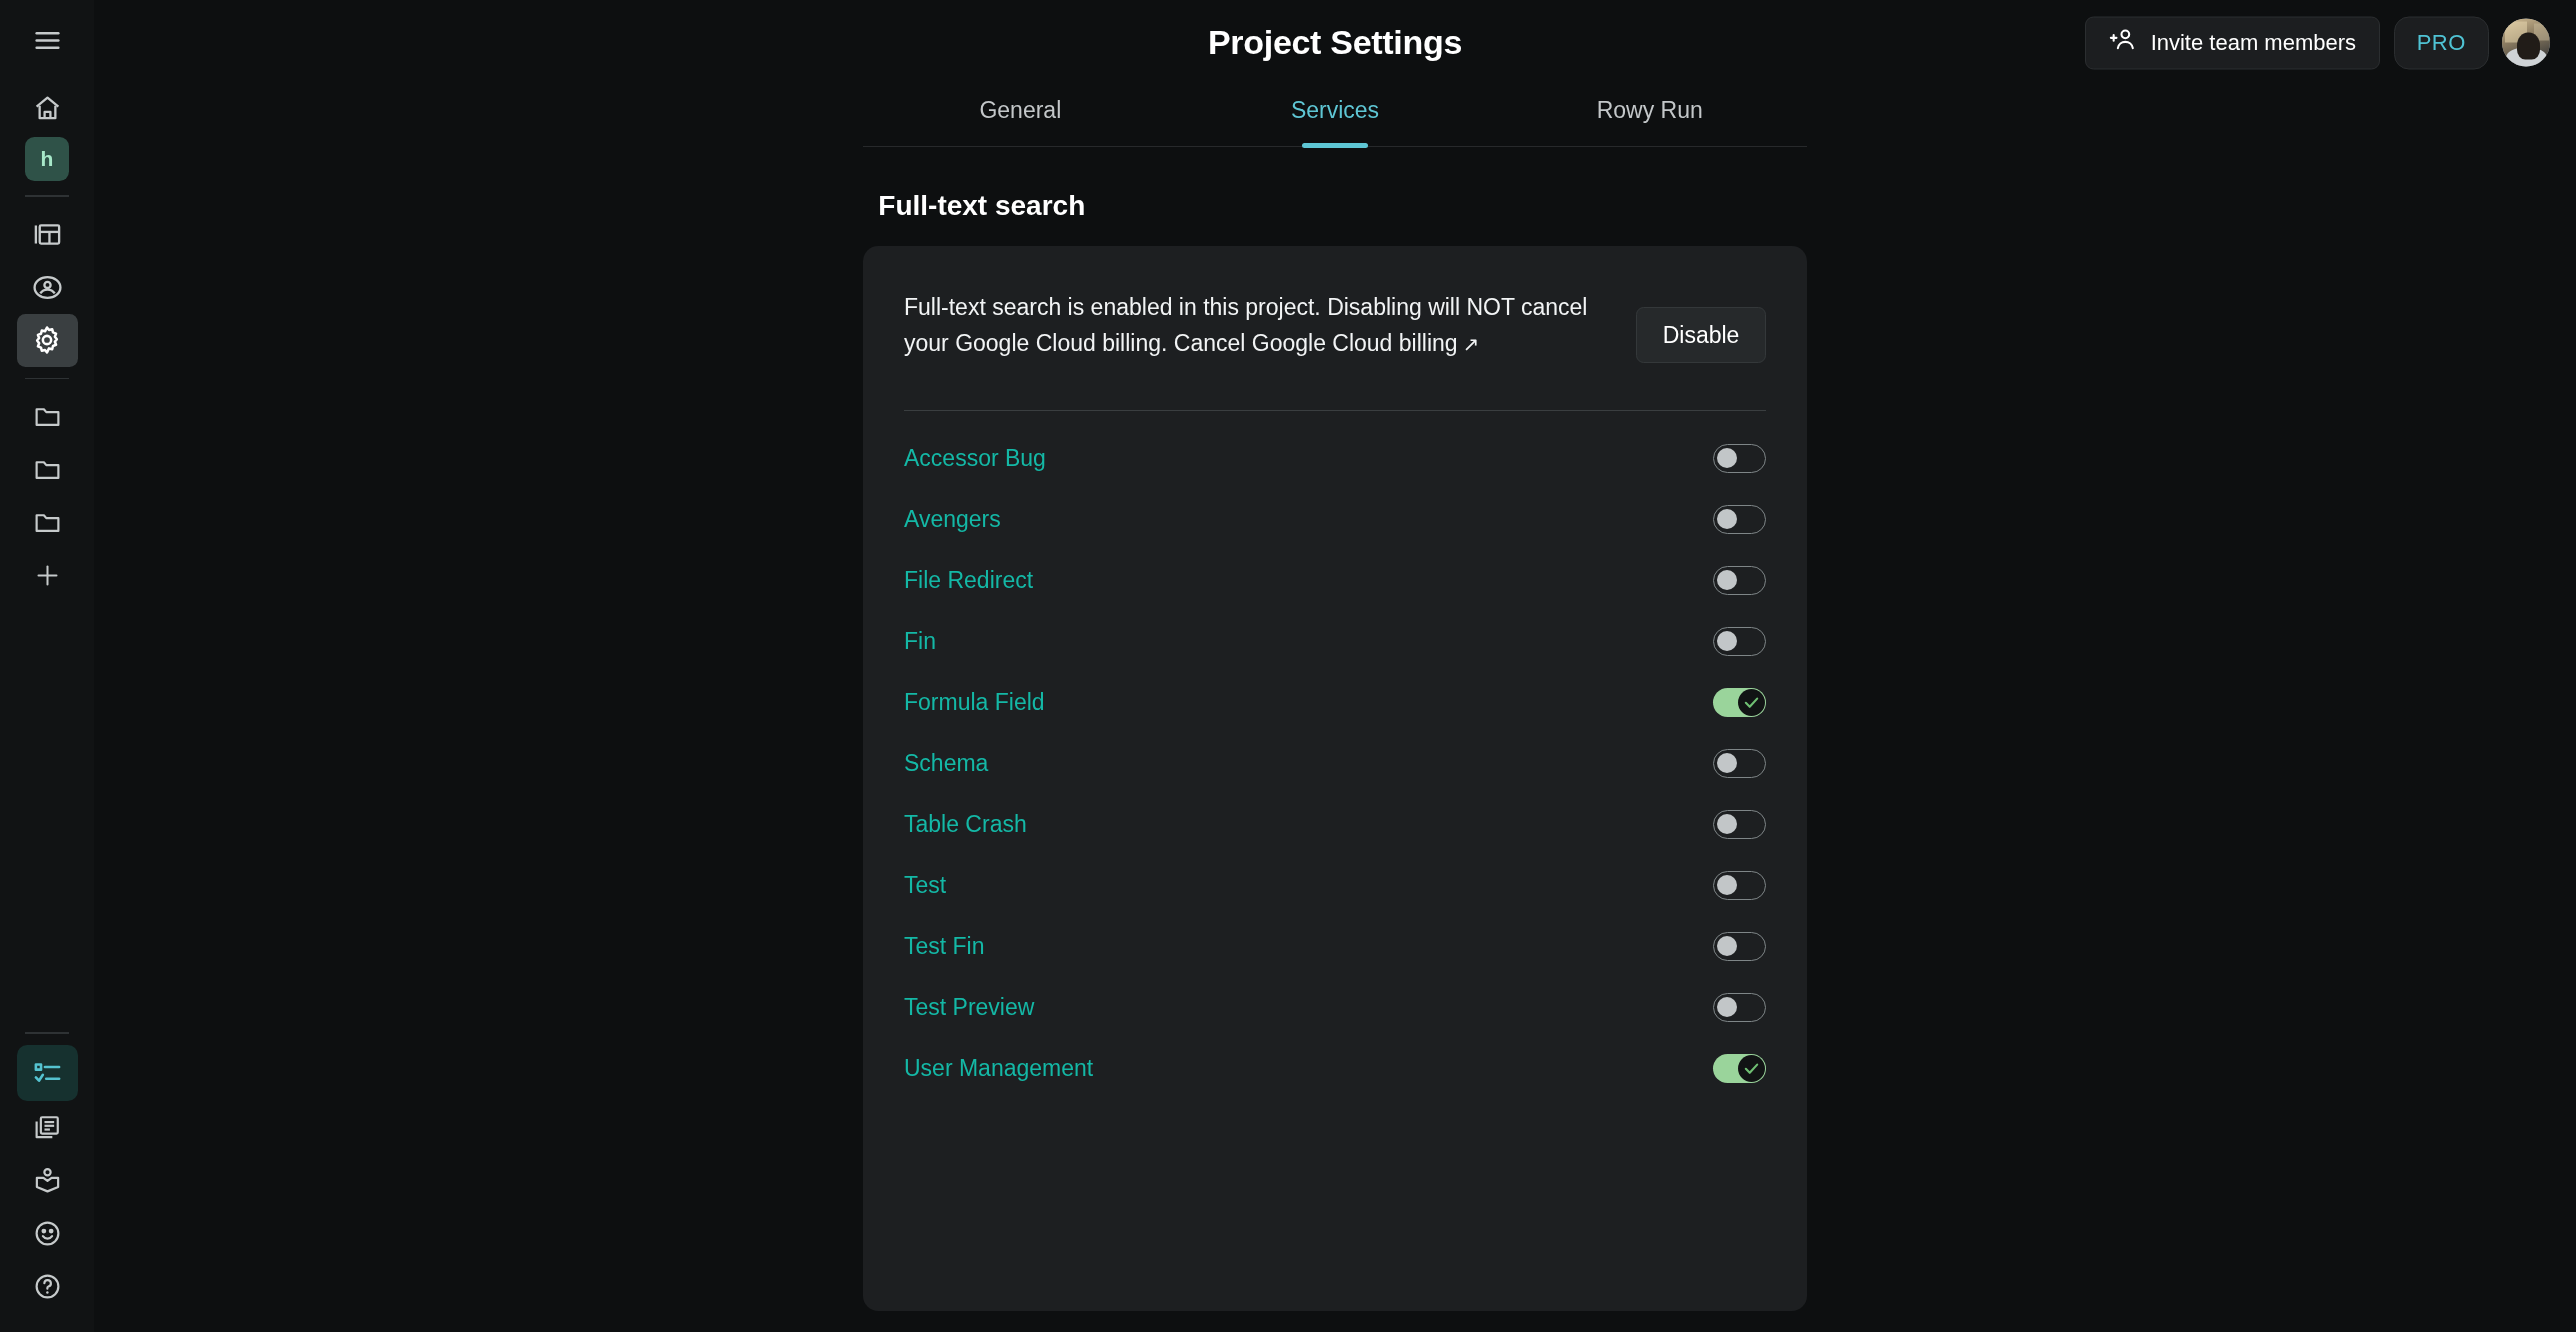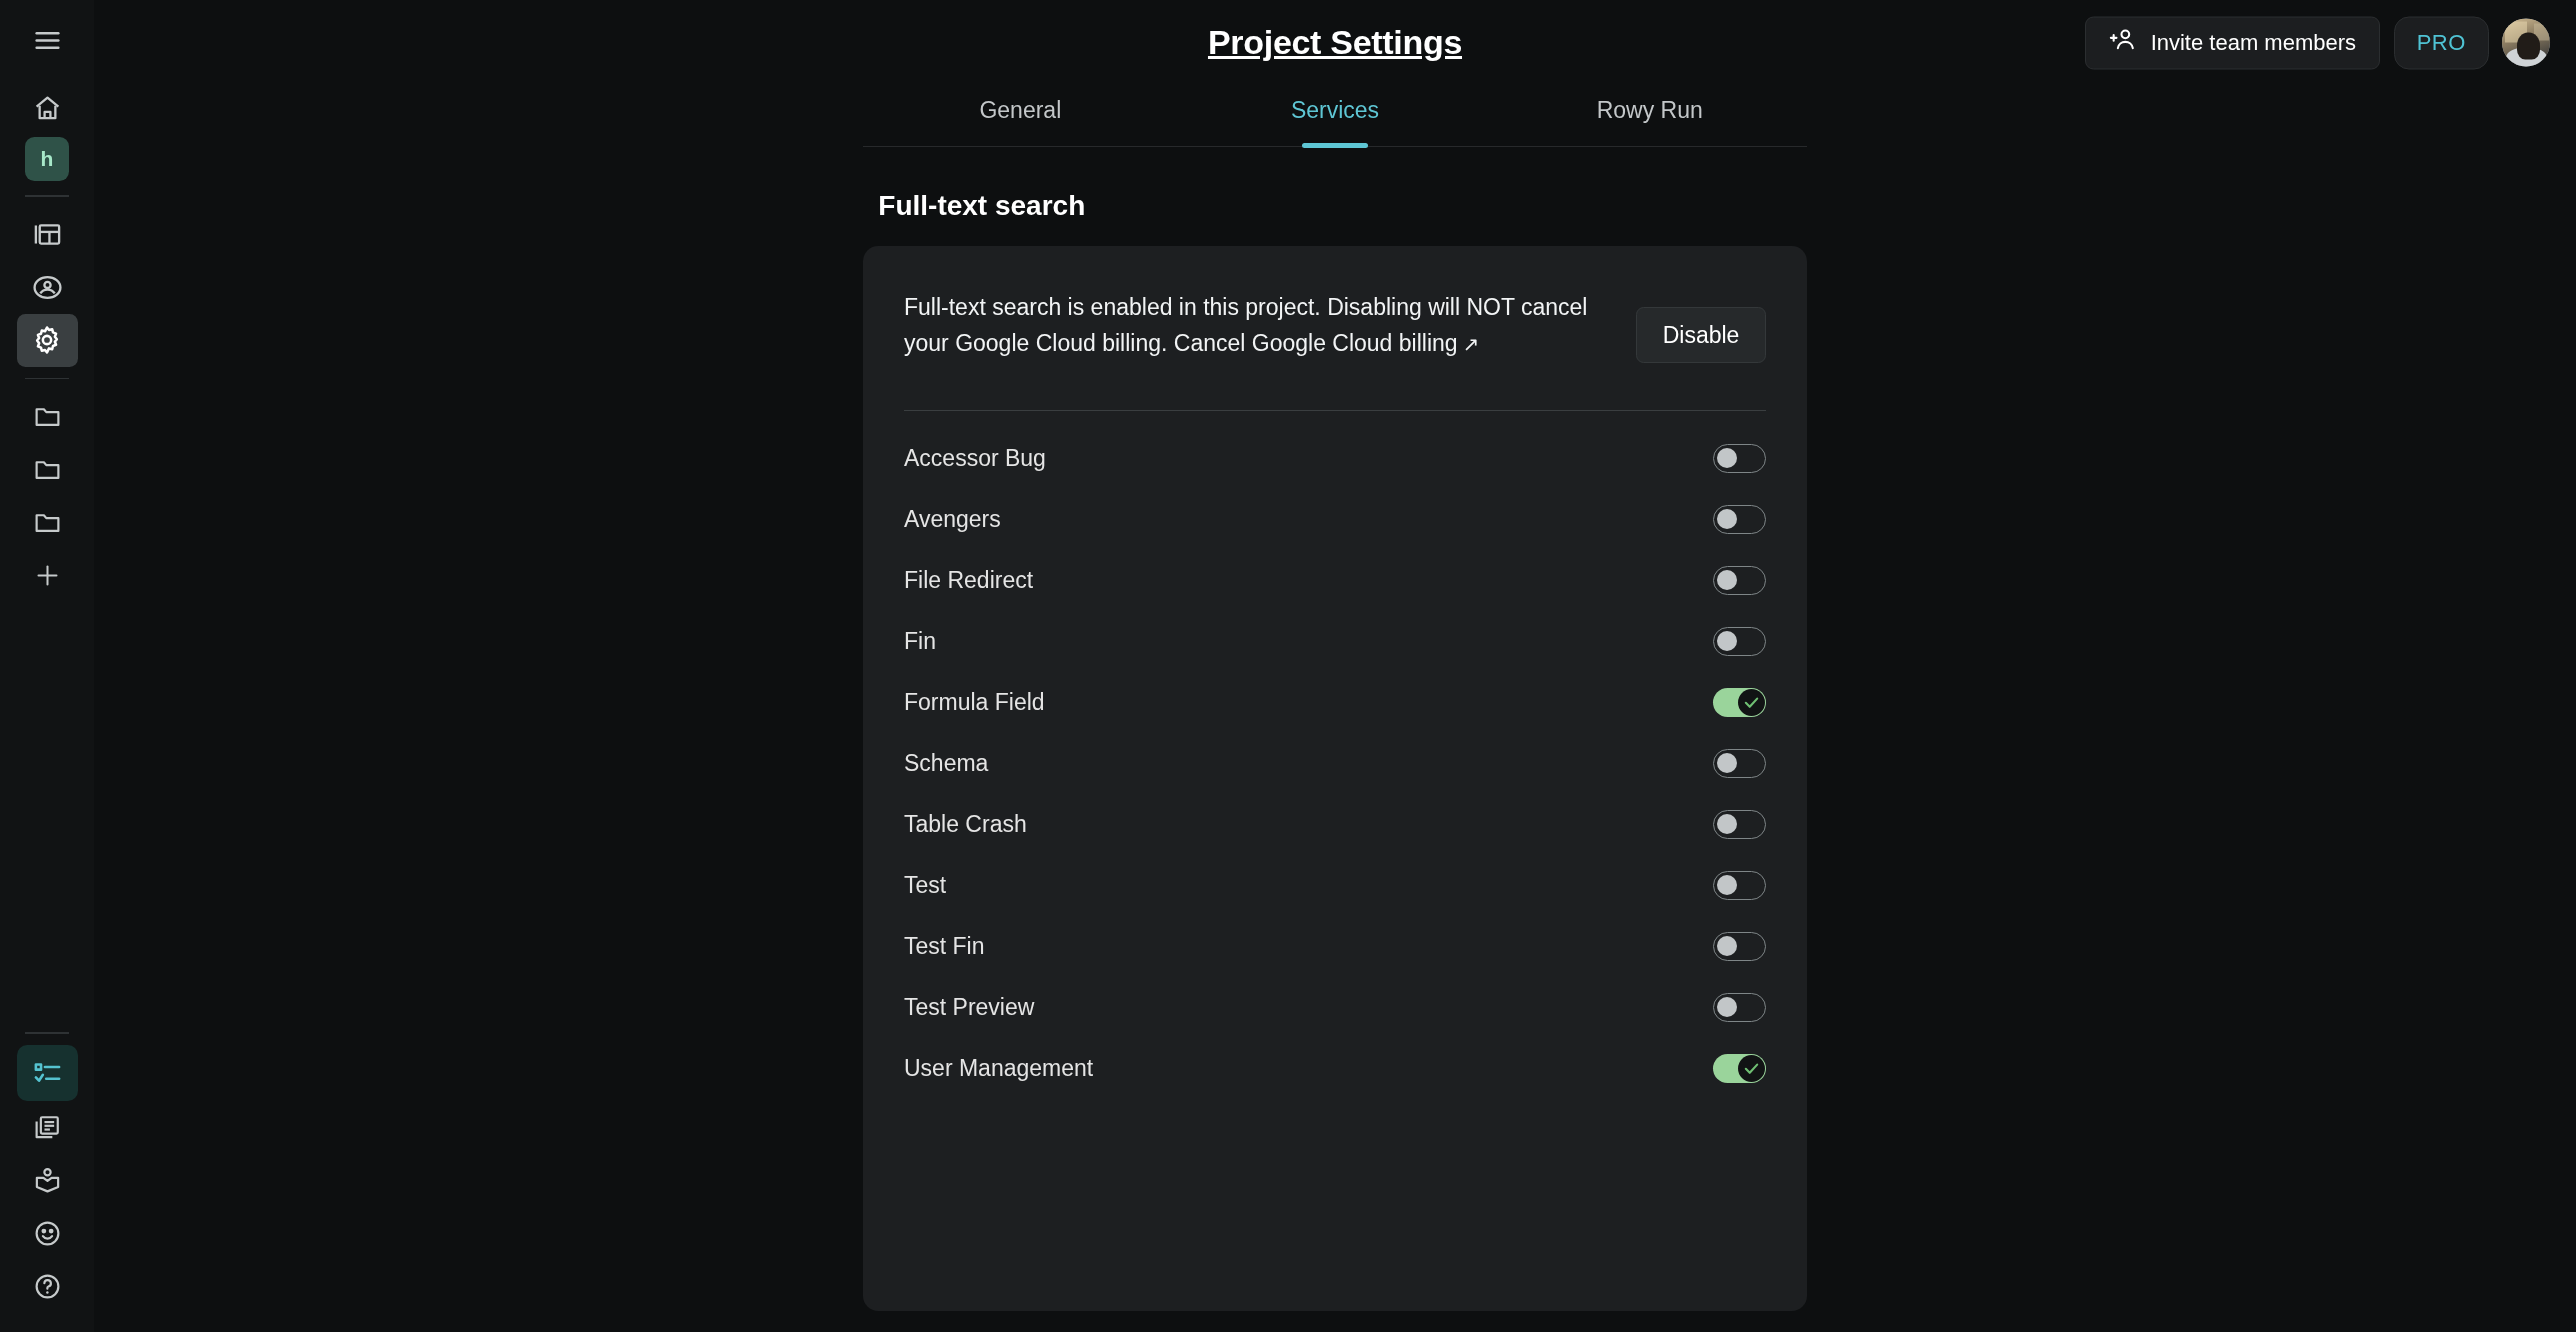--- a/index.html
+++ b/index.html
@@ -77,21 +77,20 @@
     position: relative;
   }
   #page-title {
     position: absolute;
     left: 0; right: 0;
     text-align: center;
     font-size: 34px; font-weight: 700;
     color: #ffffff;
     letter-spacing: -0.3px;
     line-height: 85px;
-    text-decoration: underline;
   }
   #header-actions {
     position: absolute;
     right: 25.6px; top: 50%;
     transform: translateY(-50%);
     display: flex; align-items: center; gap: 13.6px;
   }
   #invite-btn {
     height: 53px;
     background: #1c1e20;
@@ -209,21 +208,21 @@
     margin: 47px 0 17px 0;
   }
 
   
   .row {
     display: flex; align-items: center; justify-content: space-between;
     height: 61px;
   }
   .row-label {
     font-size: 23px;
-    color: #e5e5e5;
+    color: #14b8a6;
   }
   .row-right {
     display: flex; align-items: center; gap: 13.6px;
   }
 
   
   .spinner {
     width: 29px; height: 29px;
     border-radius: 50%;
     border: 3.4px solid #0f1112;

